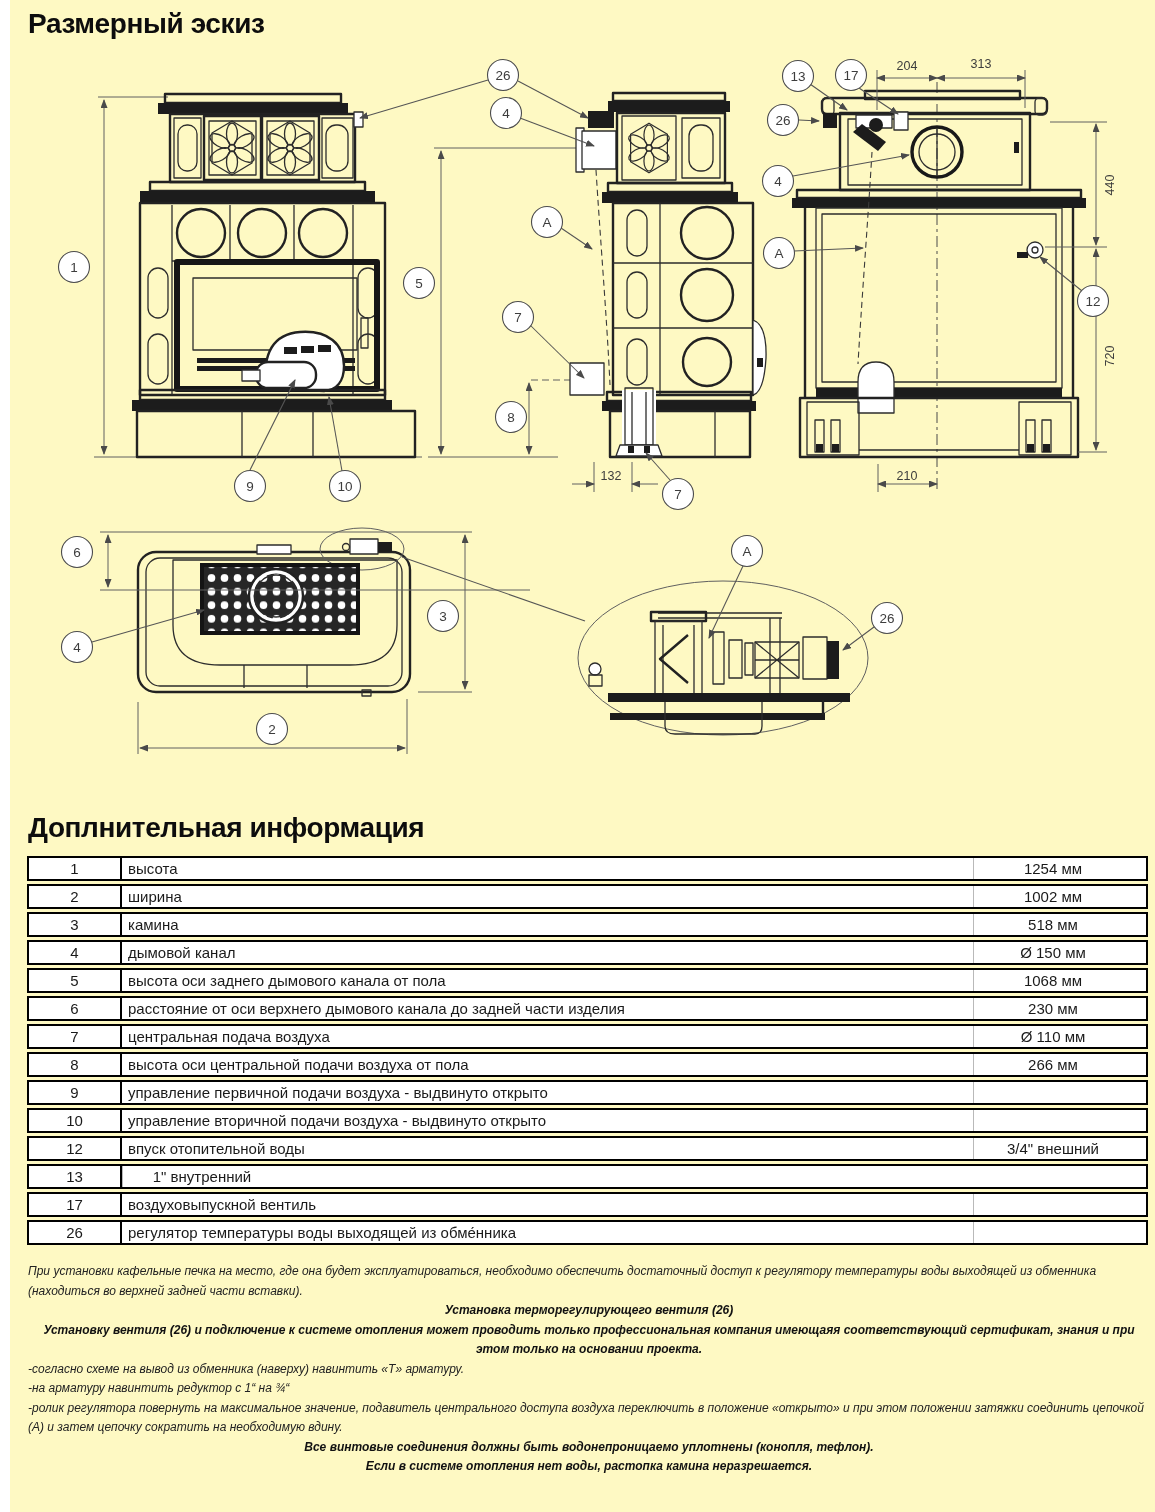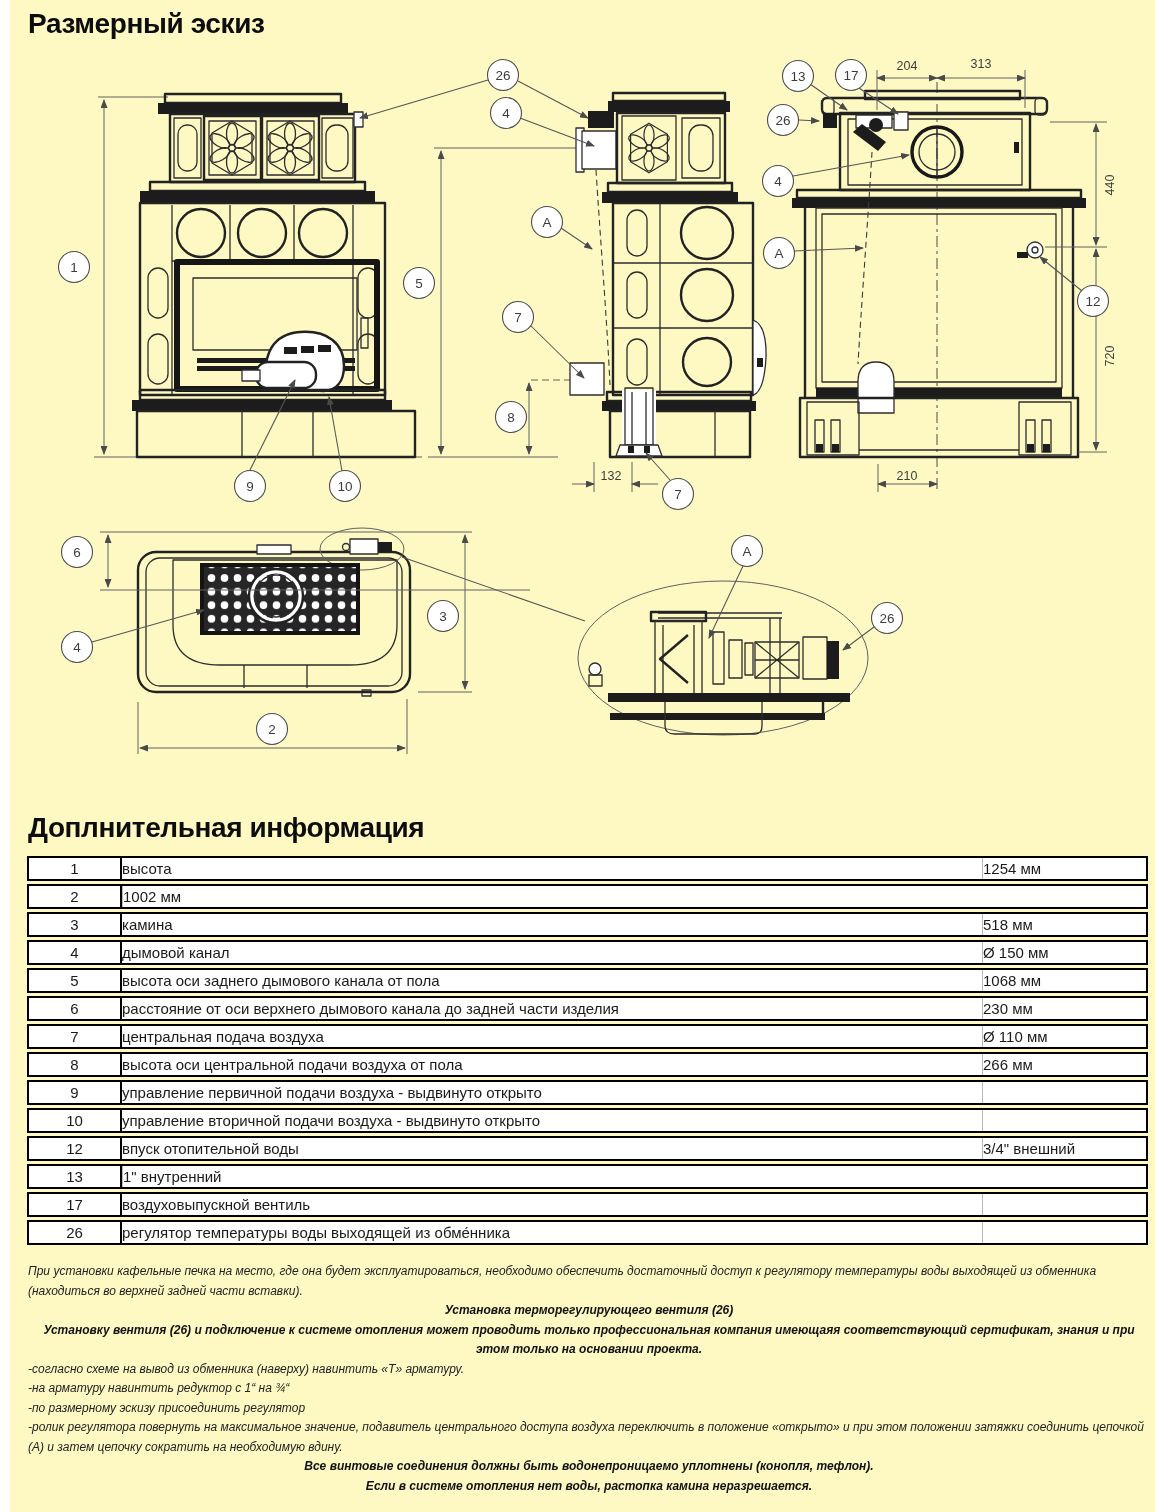--- a/index.html
+++ b/index.html
@@ -26,24 +26,24 @@
   text.dt{font:12.5px "Liberation Sans",sans-serif;fill:#3d3d3d;text-anchor:middle;}
   .callout circle{fill:#fff;stroke:#4c4c4c;stroke-width:1.1;}
   .callout text{font:13.5px "Liberation Sans",sans-serif;fill:#3d3d3d;text-anchor:middle;}
 
   
   .tbl{position:absolute;left:17px;top:856px;width:1121px;}
   .trow{display:flex;align-items:stretch;border:2px solid #000;height:25px;
         margin-bottom:3px;box-sizing:border-box;background:#fff;}
   .tnum{flex:0 0 91px;border-right:2px solid #000;text-align:center;
         font-size:15px;line-height:21px;}
-  .tlabel{flex:1 1 auto;font-size:15px;line-height:21px;
+  .tlabel{flex:1 1 auto;padding-left:6px;font-size:15px;line-height:21px;
         white-space:nowrap;overflow:hidden;}
-  .tval{flex:0 0 158px;border-left:1px solid #b9b9b9;text-align:left;
-        padding-right:5px;font-size:15px;line-height:21px;white-space:nowrap;}
+  .tval{flex:0 0 158px;border-left:1px solid #b9b9b9;text-align:center;
+        padding-right:14px;font-size:15px;line-height:21px;white-space:nowrap;}
 
   
   .notes{position:absolute;left:18px;top:1262px;width:1122px;font-size:12px;
          line-height:19.5px;color:#222;font-style:italic;}
   .notes p{margin:0;}
   .notes p.b{font-weight:700;color:#111;text-align:center;}
 </style>
 </head>
 <body>
 
@@ -403,20 +403,21 @@
   <h1 class="hd hd2">Доплнительная информация</h1>
 
   <div class="tbl">
     <div class="trow">
       <div class="tnum">1</div>
       <div class="tlabel">высота</div>
       <div class="tval">1254 мм</div>
     </div>
     <div class="trow">
       <div class="tnum">2</div>
+      <div class="tlabel">ширина</div>
       <div class="tval">1002 мм</div>
     </div>
     <div class="trow">
       <div class="tnum">3</div>
       <div class="tlabel">камина</div>
       <div class="tval">518 мм</div>
     </div>
     <div class="trow">
       <div class="tnum">4</div>
       <div class="tlabel">дымовой канал</div>
@@ -472,19 +473,18 @@
       <div class="tval"></div>
     </div>
   </div>
 
   <div class="notes">
     <p>При установки кафельные печка на место, где она будет эксплуатироваться, необходимо обеспечить достаточный доступ к регулятору температуры воды выходящей из обменника (находиться во верхней задней части вставки).</p>
     <p class="b">Установка терморегулирующего вентиля (26)</p>
     <p class="b">Установку вентиля (26) и подключение к системе отопления может проводить только профессиональная компания имеющаяя соответствующий сертификат, знания и при этом только на основании проекта.</p>
     <p>-согласно схеме на вывод из обменника (наверху) навинтить «Т» арматуру.</p>
     <p>-на арматуру навинтить редуктор с 1“ на ¾“</p>
-    <p>-по размерному эскизу присоединить регулятор</p>
     <p>-ролик регулятора повернуть на максимальное значение, подавитель центрального доступа воздуха переключить в положение «открыто» и при этом положении затяжки соединить цепочкой (А) и затем цепочку сократить на необходимую вдину.</p>
     <p class="b">Все винтовые соединения должны быть водонепроницаемо уплотнены (конопля, тефлон).</p>
     <p class="b">Если в системе отопления нет воды, растопка камина неразрешается.</p>
   </div>
 
 </div>
 
 </body></html>

